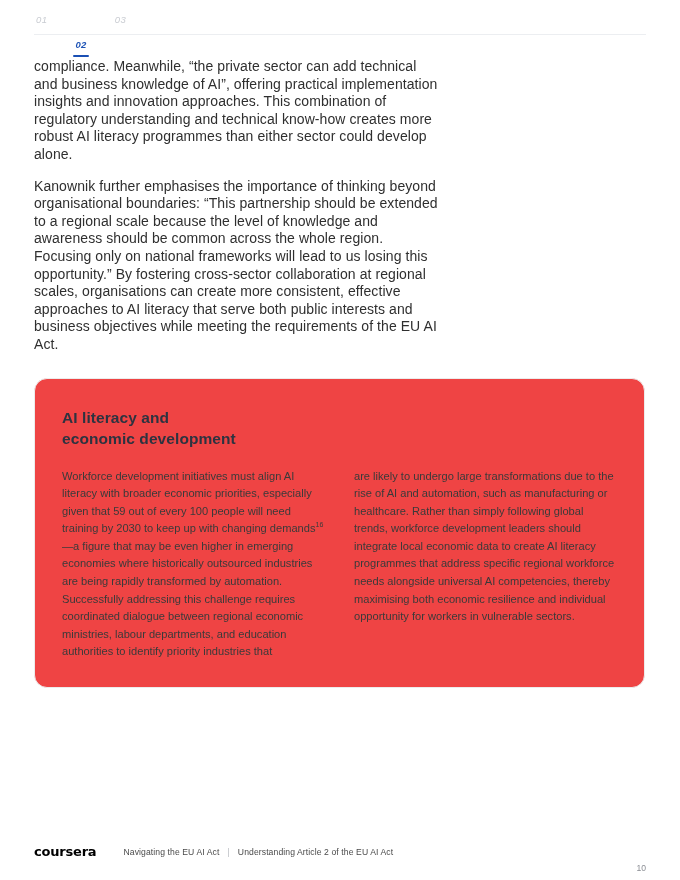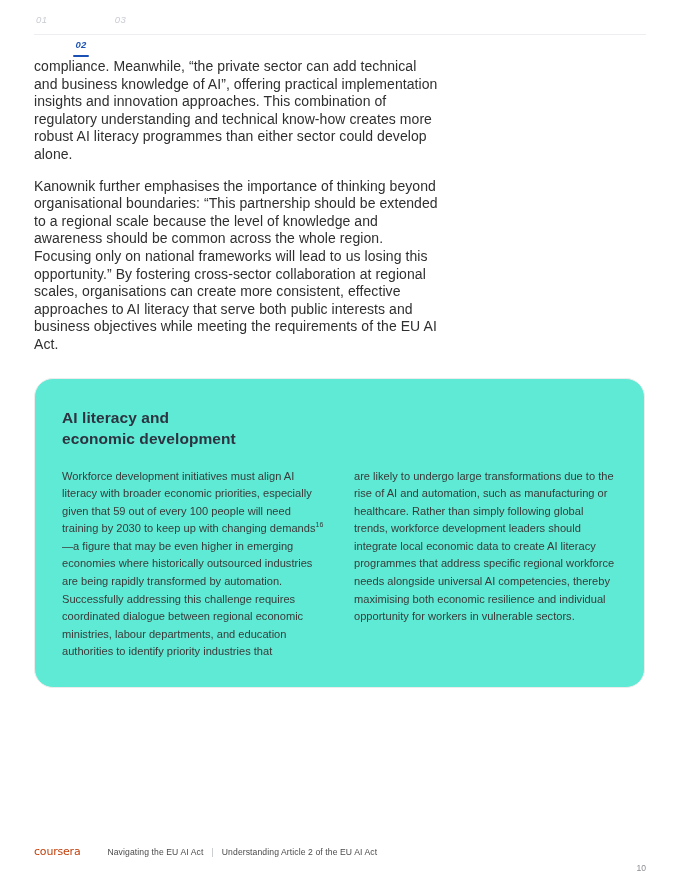--- a/index.html
+++ b/index.html
@@ -86,22 +86,22 @@
   }
   .para.first {
     margin-top: 18px;
   }
 
   
   .card {
     margin-top: 24px;
     margin-right: 1px;
     border: 1px solid #ececec;
-    border-radius: 19px;
-    background: #5eead4;
+    border-radius: 13px;
+    background: #ef4444;
     padding: 28px 27px 26px 27px;
     box-sizing: border-box;
   }
   .card-title {
     font-size: 15.5px;
     line-height: 21.5px;
     font-weight: 700;
     color: #2d3340;
     margin: 0 0 18px 0;
     letter-spacing: 0.005em;
@@ -130,23 +130,23 @@
   .footer {
     position: absolute;
     left: 34px;
     right: 34px;
     bottom: 20px;
     display: flex;
     align-items: center;
     height: 16px;
   }
   .logo {
-    font-size: 11px;
-    font-weight: 400;
-    color: #c2410c;
+    font-size: 13px;
+    font-weight: 700;
+    color: #000000;
     letter-spacing: -0.2px;
     line-height: 14px;
     font-family: "DejaVu Sans", sans-serif;
   }
   .footer-meta {
     margin-left: 27px;
     font-size: 8.6px;
     color: #4a4a4a;
     letter-spacing: 0.1px;
     display: flex;

